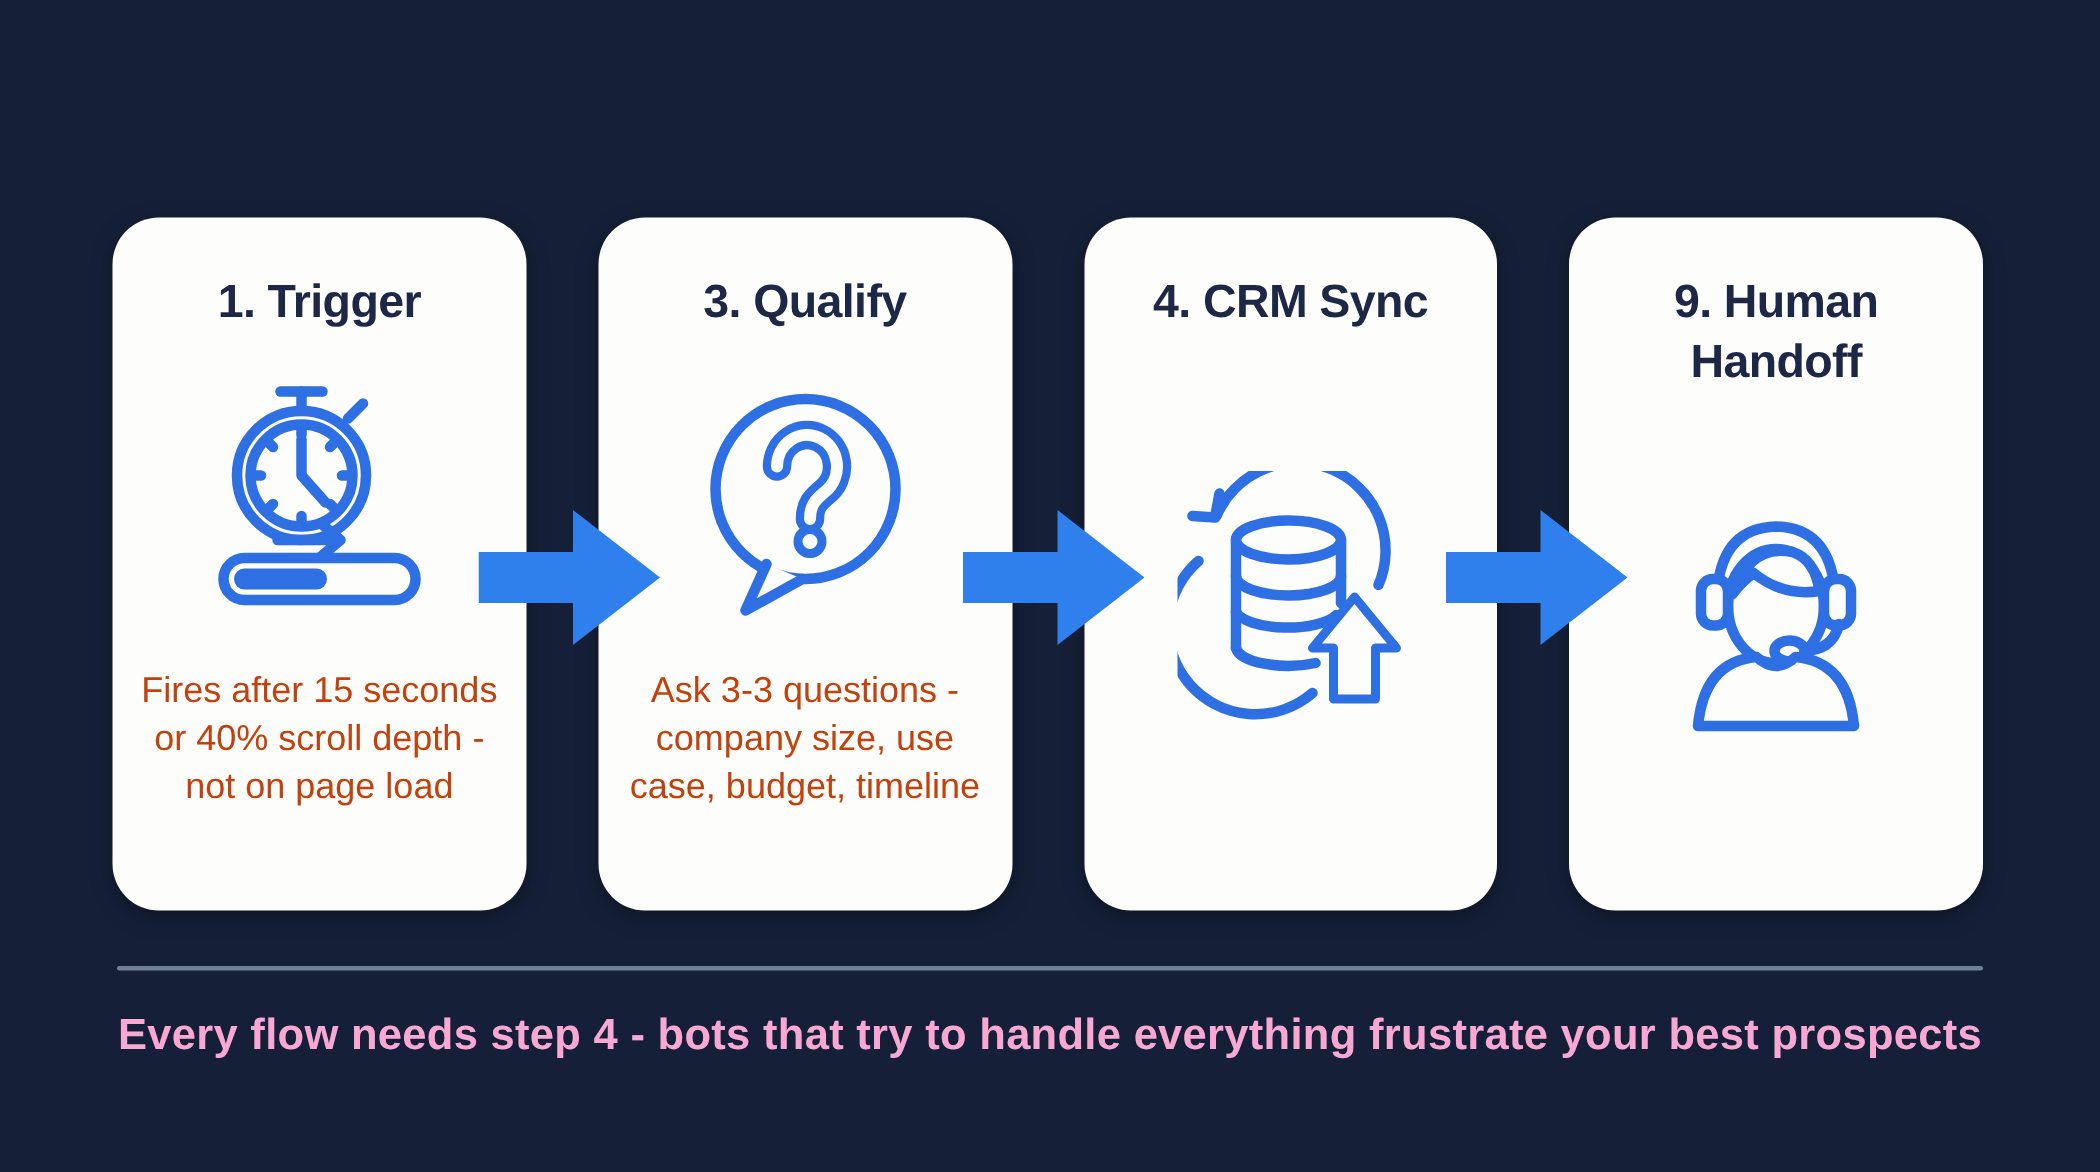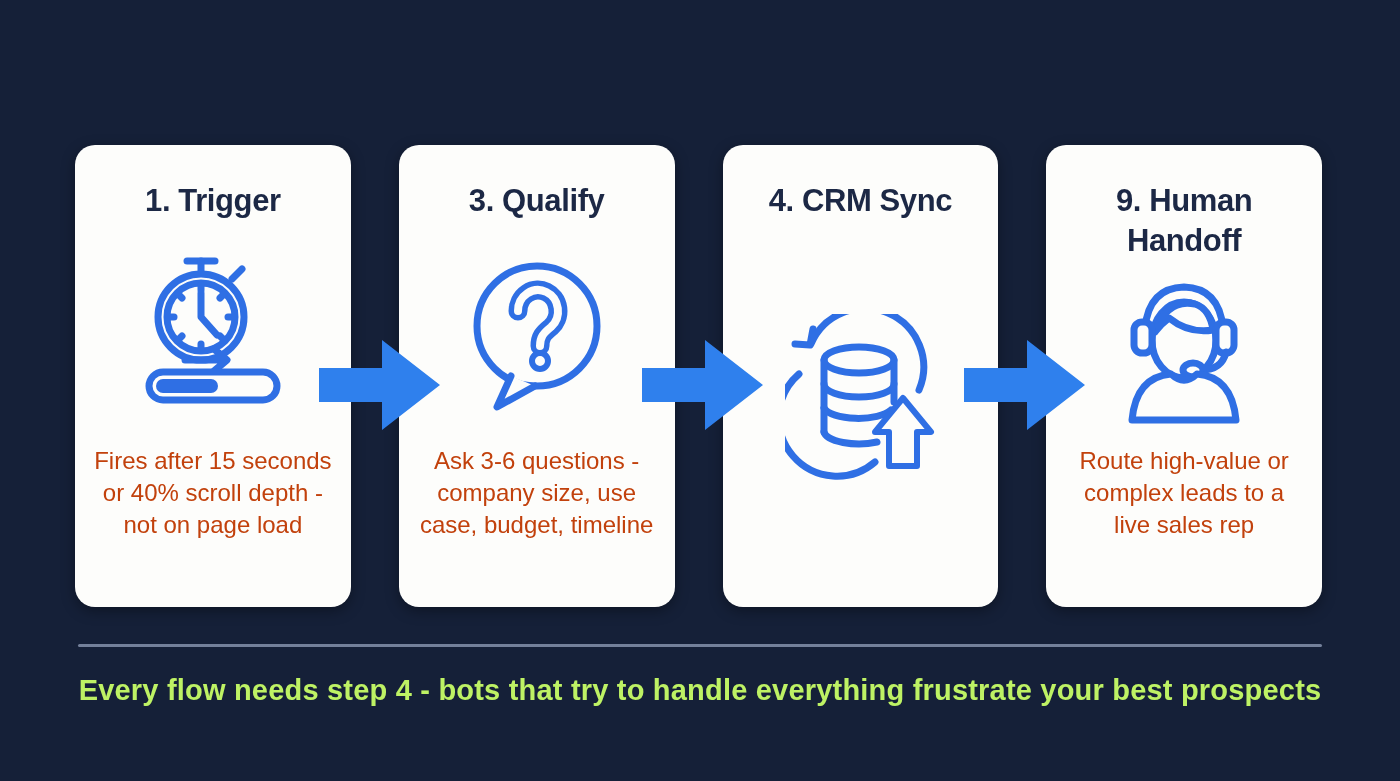--- a/index.html
+++ b/index.html
@@ -8,21 +8,21 @@
     background:#152038;
     font-family:"Liberation Sans","DejaVu Sans",sans-serif;
     position:relative;overflow:hidden;
   }
   .stage{position:absolute;inset:0;}
   .cards{
     position:absolute;left:75px;top:145px;width:1247px;height:462px;
     display:flex;gap:48px;
   }
   .card{
-    flex:1;background:#fdfdfb;border-radius:20px;
+    flex:1;background:#fdfdfb;border-radius:31px;
     display:flex;flex-direction:column;align-items:center;
     padding:30px 18px 34px;box-sizing:border-box;
     box-shadow:0 4px 14px rgba(0,0,0,0.35);
   }
   .card-title{
     font-size:31px;font-weight:700;color:#1c2845;
     text-align:center;line-height:1.28;letter-spacing:-0.4px;
     margin-top:6px;
   }
   .icon-wrap{flex:1;display:flex;align-items:center;justify-content:center;}
@@ -35,21 +35,21 @@
   .arrow-1{left:319px;}
   .arrow-2{left:642px;}
   .arrow-3{left:964px;}
   .divider{
     position:absolute;left:78px;top:644px;width:1244px;height:3px;
     background:#73809a;border-radius:2px;
   }
   .footer-note{
     position:absolute;left:0;right:0;top:674px;
     text-align:center;font-size:29px;font-weight:600;
-    color:#bef264;letter-spacing:0.2px;
+    color:#f9a8d4;letter-spacing:0.2px;
   }
   .icon{stroke:#2f6fe4;fill:none;stroke-width:7;stroke-linecap:round;stroke-linejoin:round;}
 </style>
 </head>
 <body>
 
 <div class="stage">
 
   <div class="cards">
 
@@ -83,21 +83,21 @@
       <div class="card-title">3. Qualify</div>
       <div class="icon-wrap">
         <svg class="icon" width="140" height="158" viewBox="0 0 140 158">
           <circle cx="70" cy="72" r="60"></circle>
           <path d="M 44 122 L 30 153 L 68 132" fill="#fdfdfb"></path>
           <path d="M 51 57 a 20 21 0 1 1 33 16 c -8 6.5 -11 10 -11 19" stroke-width="19"></path>
           <path d="M 51 57 a 20 21 0 1 1 33 16 c -8 6.5 -11 10 -11 19" stroke="#fdfdfb" stroke-width="8"></path>
           <circle cx="73" cy="107" r="8" fill="#fdfdfb" stroke-width="6"></circle>
         </svg>
       </div>
-      <div class="card-desc">Ask 3-6 questions - company size, use case, budget, timeline</div>
+      <div class="card-desc">Ask 3-3 questions - company size, use case, budget, timeline</div>
     </div>
 
     <div class="card">
       <div class="card-title">4. CRM Sync</div>
       <div class="icon-wrap">
         <svg class="icon" width="150" height="166" viewBox="0 0 150 166">
           <polyline points="10,30 25,31 28,15"></polyline>
           <path d="M 26 30 A 58 58 0 0 1 134 76"></path>
           <path d="M 14 60 A 58 58 0 0 0 90 148"></path>
           <ellipse cx="74" cy="46" rx="35" ry="13"></ellipse>
@@ -118,21 +118,20 @@
           <path d="M 36 54 Q 40 14 75 13 Q 110 14 114 54"></path>
           <ellipse cx="75" cy="66" rx="32" ry="38"></ellipse>
           <path d="M 46 58 Q 58 24 86 30 Q 101 35 104 56 Q 80 60 60 44 Q 52 50 46 58" fill="#fdfdfb"></path>
           <rect x="25" y="48" width="18" height="31" rx="8" fill="#fdfdfb"></rect>
           <rect x="107" y="48" width="18" height="31" rx="8" fill="#fdfdfb"></rect>
           <path d="M 117 78 Q 113 96 92 96"></path>
           <ellipse cx="84" cy="96" rx="10" ry="7" fill="#fdfdfb"></ellipse>
           <path d="M 23 146 Q 27 103 62 100 Q 75 112 88 100 Q 123 103 127 146 Z" fill="#fdfdfb"></path>
         </svg>
       </div>
-      <div class="card-desc">Route high-value or complex leads to a live sales rep</div>
     </div>
 
   </div>
 
   <div class="flow-arrow arrow-1">
     <svg width="121" height="90" viewBox="0 0 121 90">
         <polygon points="0,28 63,28 63,0 121,45 63,90 63,62 0,62" fill="#2f80ed"></polygon>
       </svg>
   </div>
   <div class="flow-arrow arrow-2">

